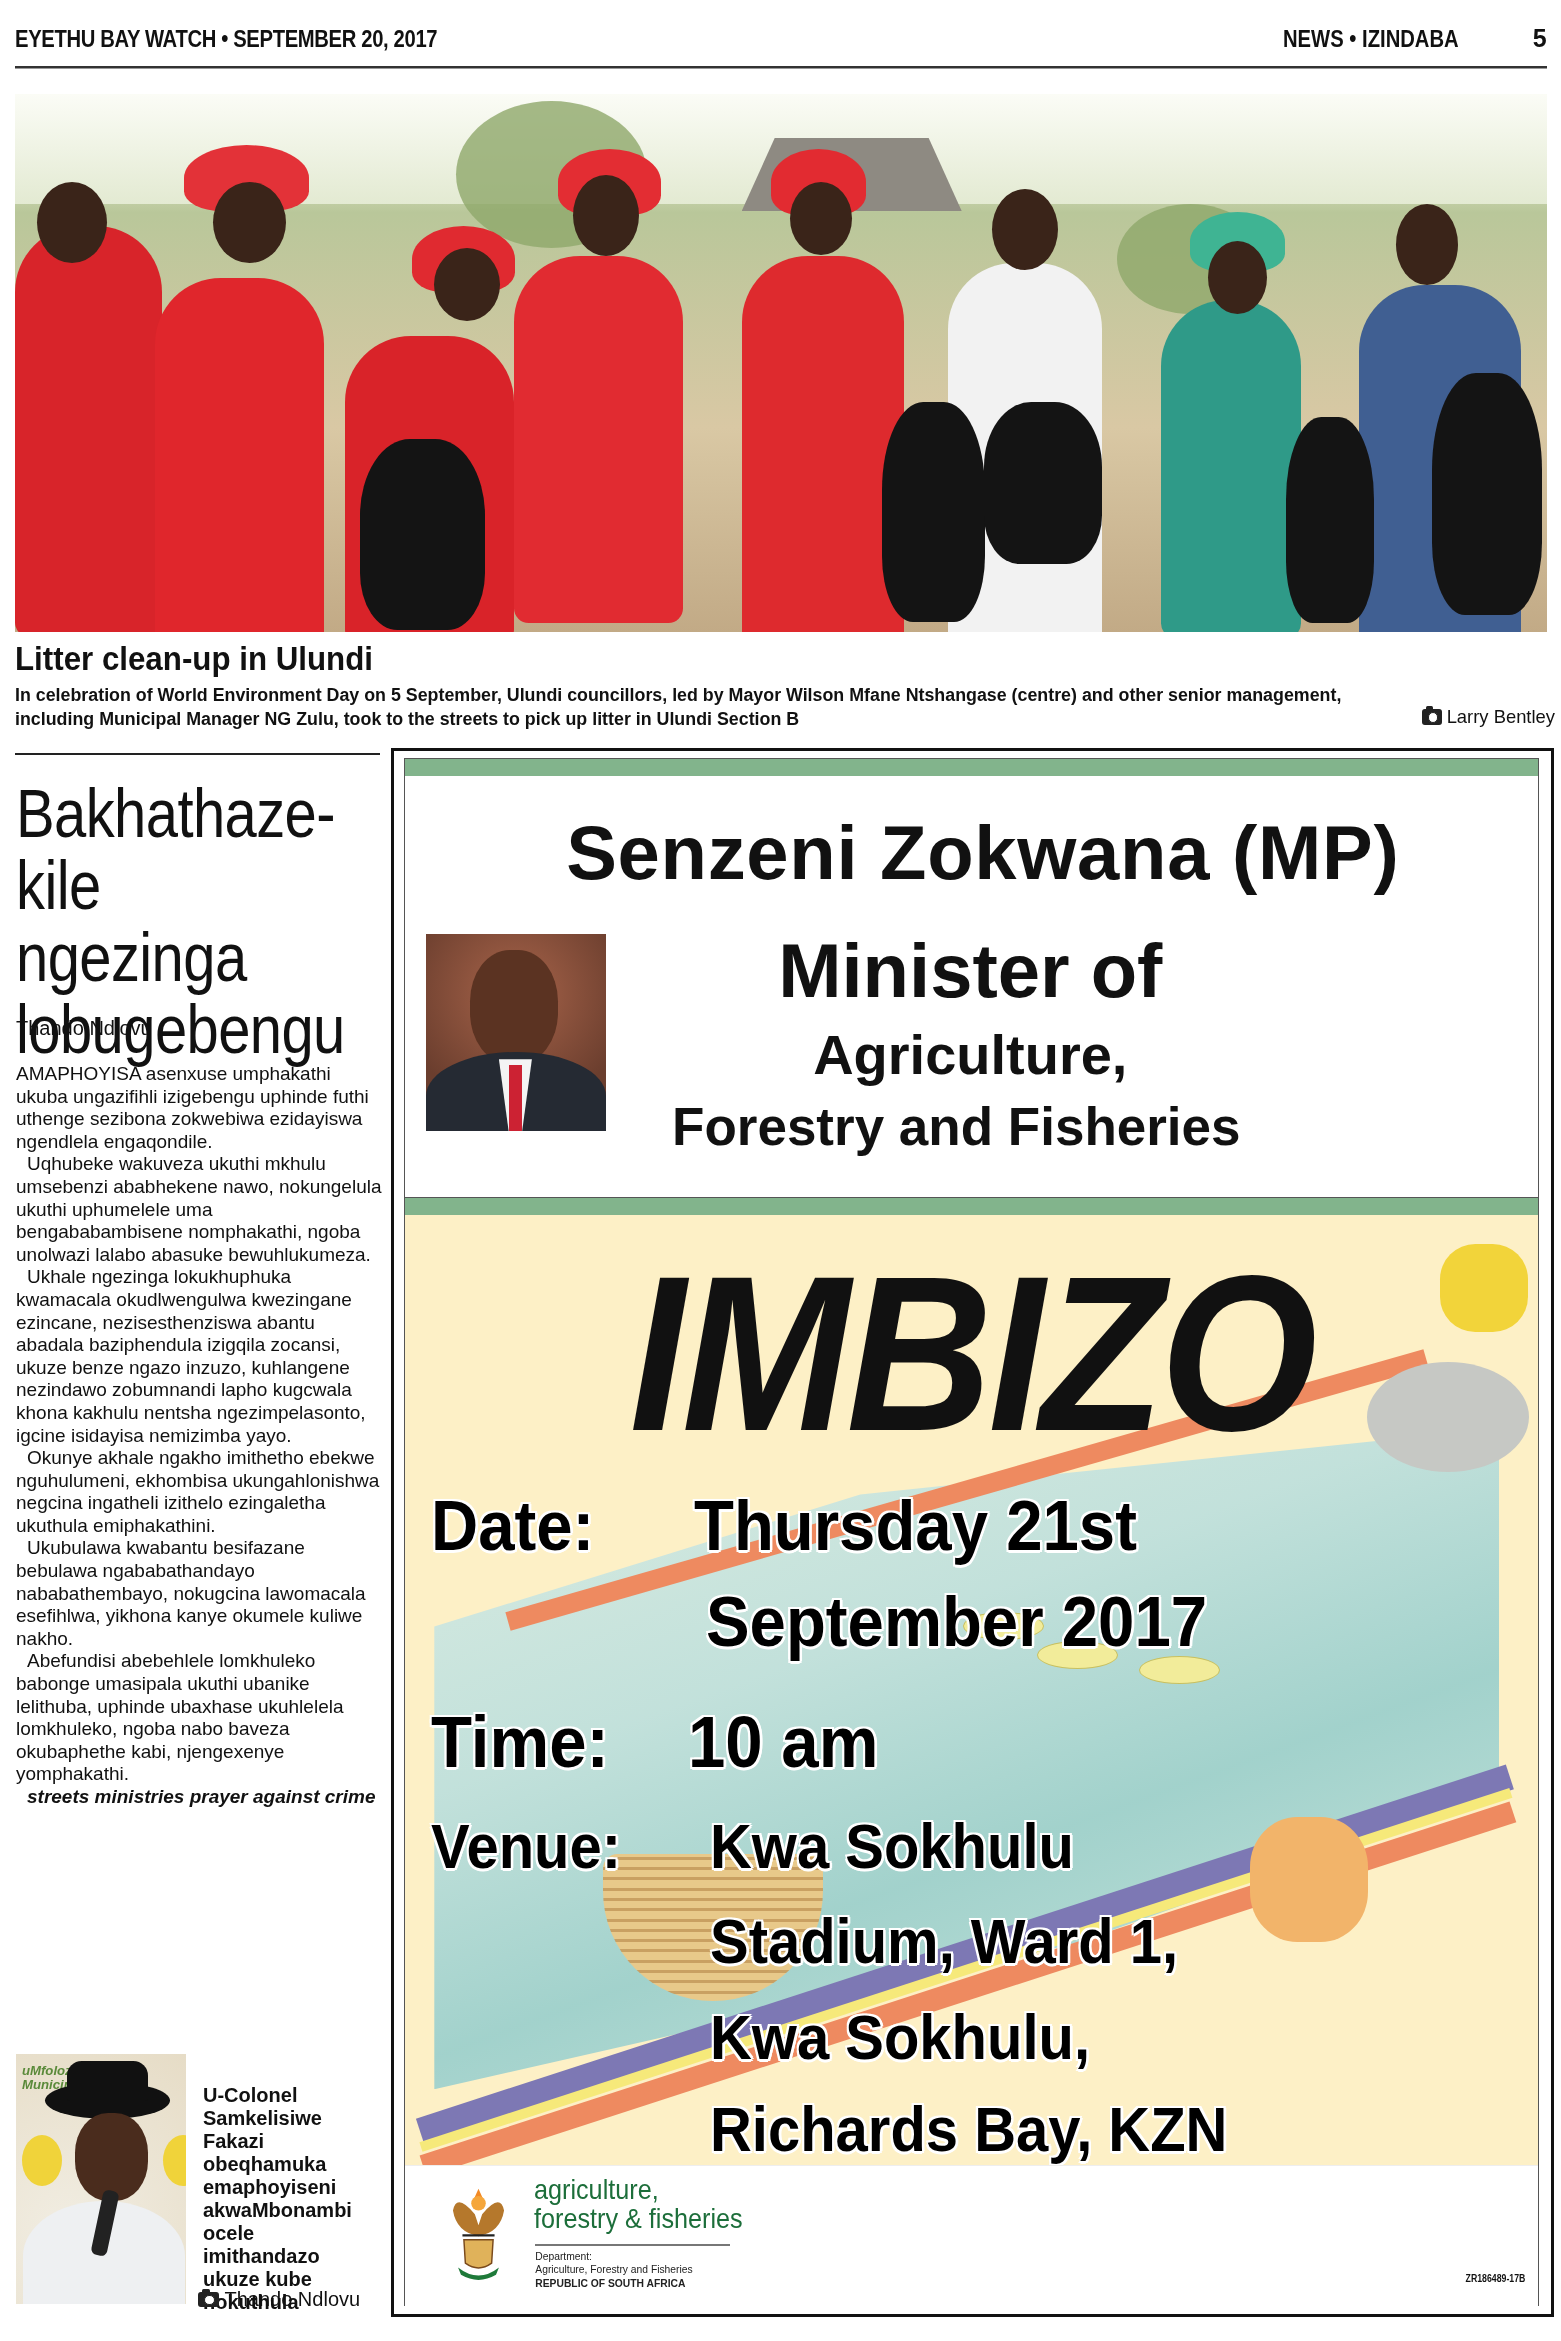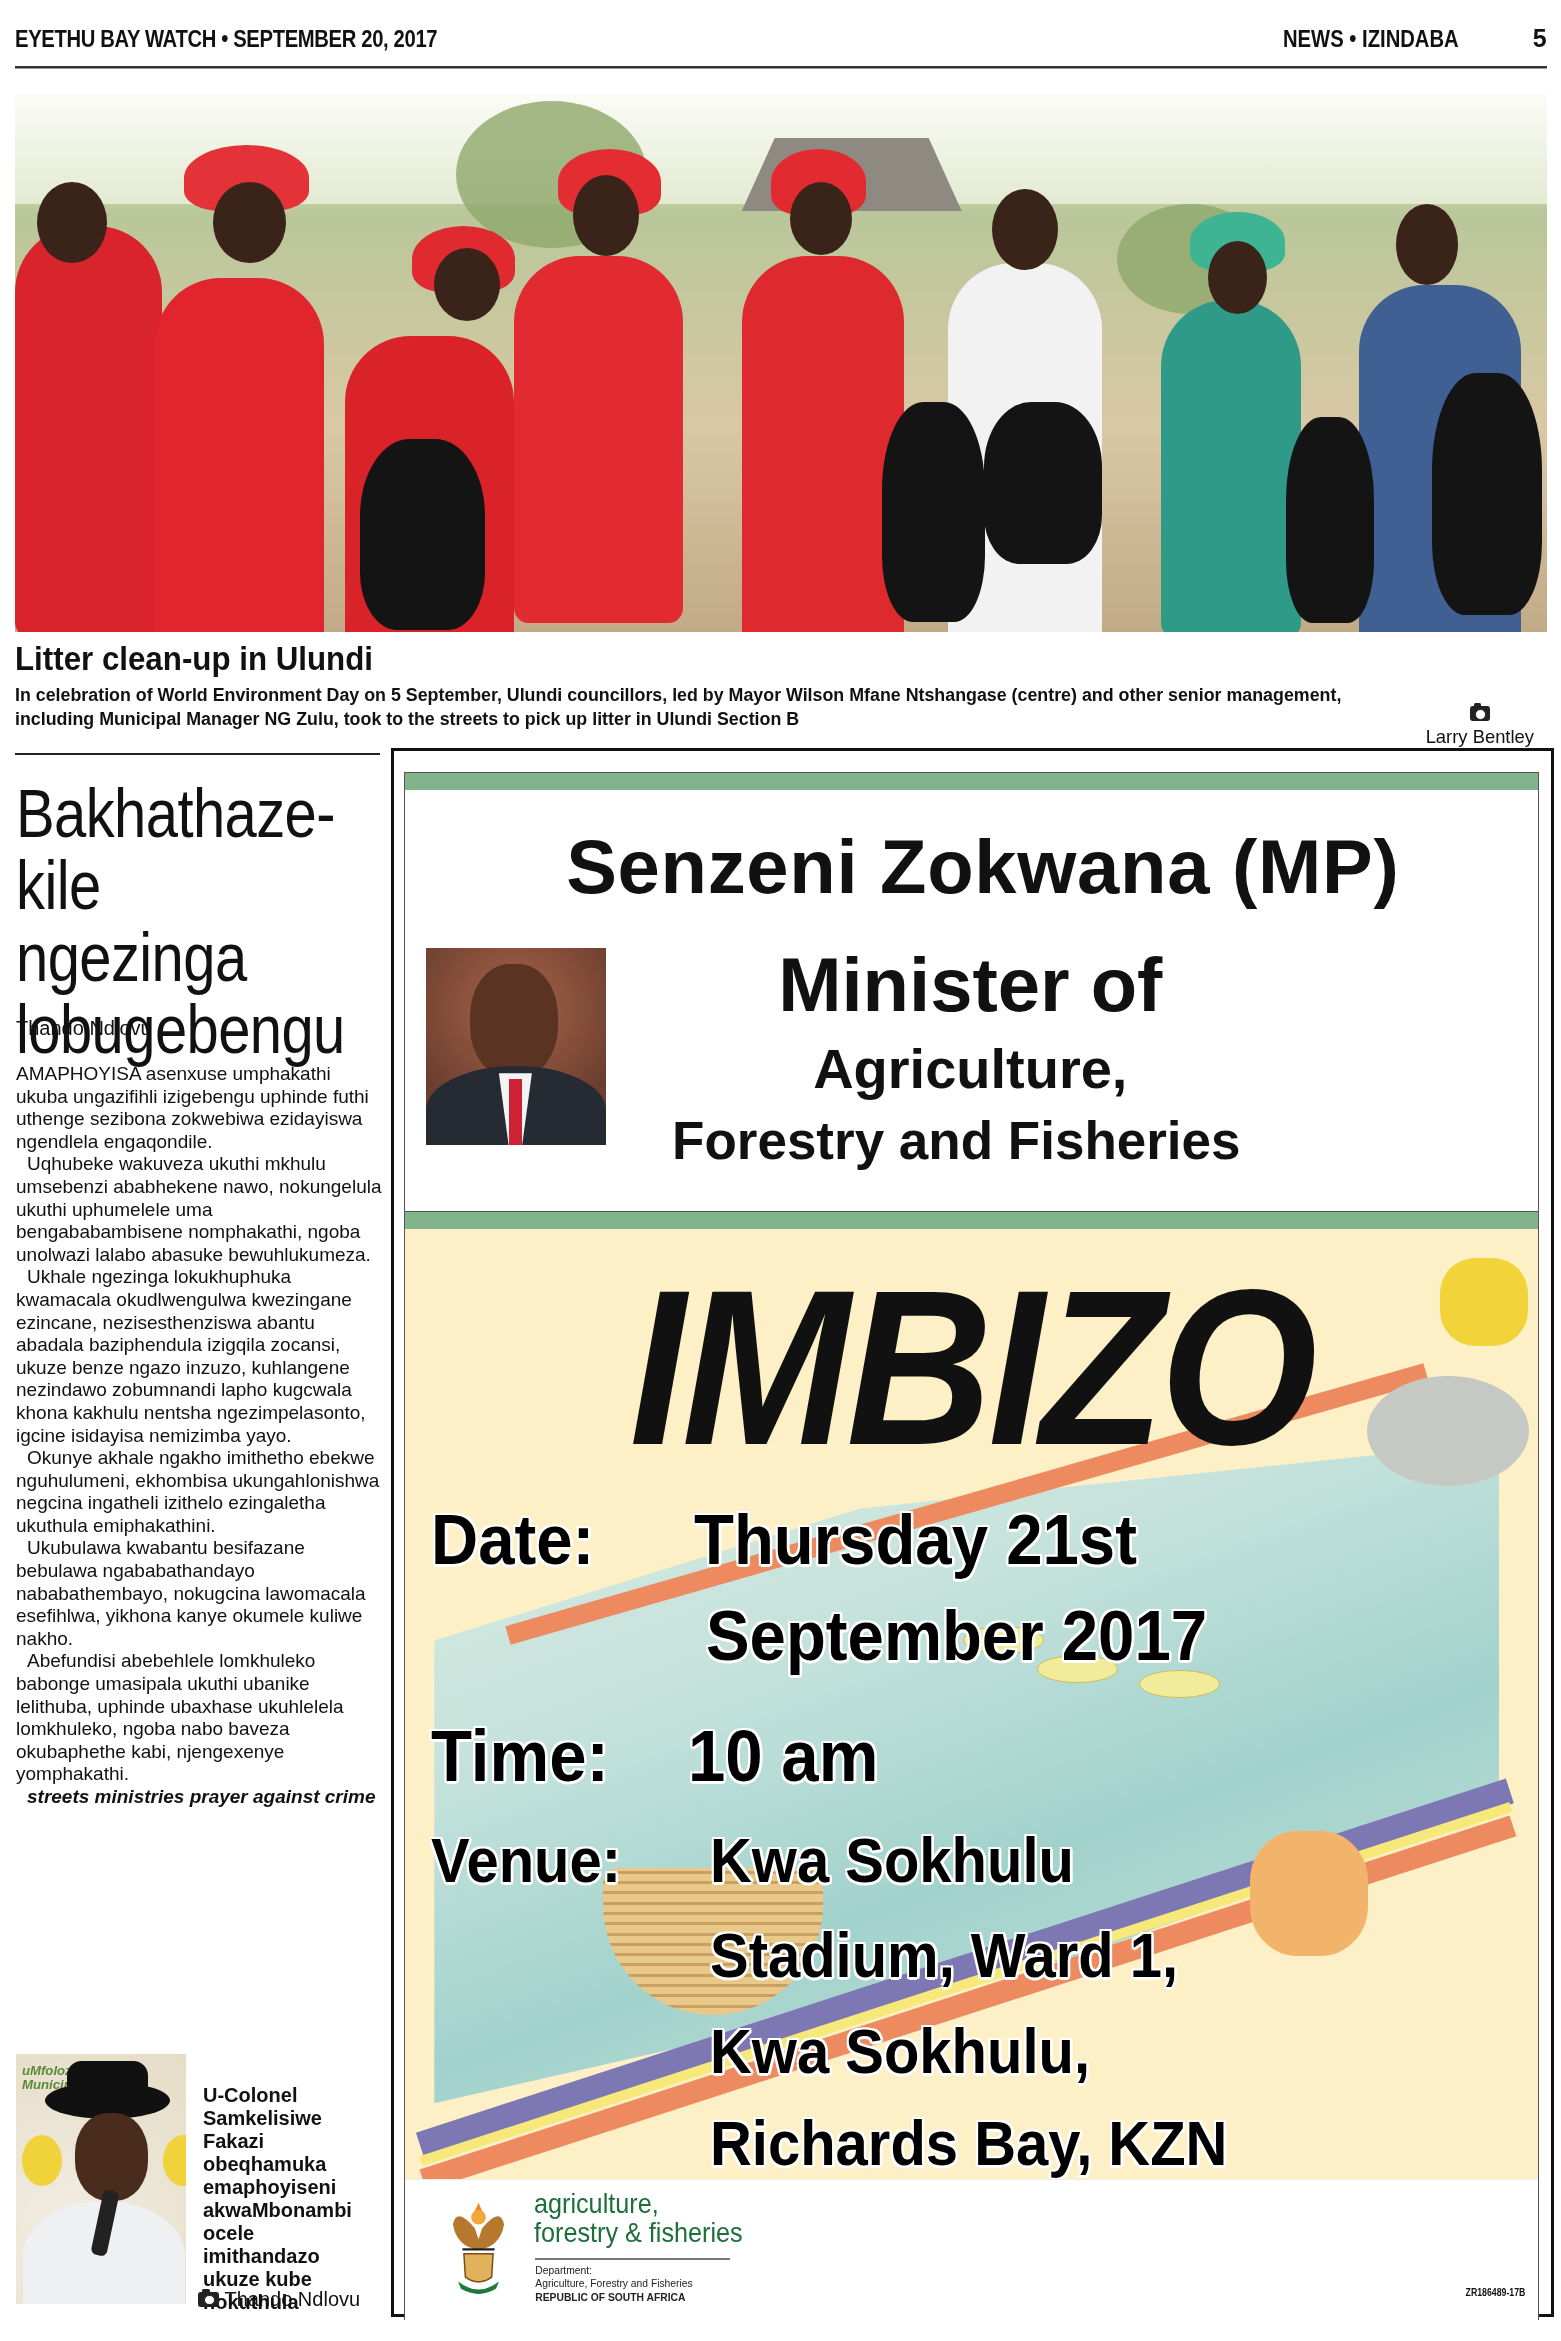--- a/index.html
+++ b/index.html
@@ -19,42 +19,42 @@
   .sky { position: absolute; left: 0; top: 0; width: 100%; height: 110px; background: linear-gradient(180deg,#fbfcf6,#e3ead2); }
   .tree { position: absolute; border-radius: 50%; background: #8fa86a; opacity: 0.8; }
   .person { position: absolute; border-radius: 66px 66px 14.7px 14.7px; }
   .head { position: absolute; border-radius: 50%; background: #3a2419; }
   .hat { position: absolute; border-radius: 50% 50% 30% 30%; }
   .bag { position: absolute; background: #141414; border-radius: 40% 40% 30% 30%; }
 
   
   .caption-title { position: absolute; left: 14.7px; top: 639px; font-weight: bold; font-size: 34px; transform: scaleX(0.92); transform-origin: left; }
   .caption-text { position: absolute; left: 14.7px; top: 683px; width: 1532px; font-weight: bold; font-size: 18px; line-height: 24px; transform: scaleX(0.99); transform-origin: left; }
-  .caption-credit { position: absolute; right: 27px; top: 706px; font-size: 18.4px; display: flex; align-items: center; gap: 4.4px; flex-direction: column; }
+  .caption-credit { position: absolute; right: 6px; top: 706px; font-size: 18.4px; display: flex; align-items: center; gap: 4.4px; }
   .camera { display: inline-block; width: 20.6px; height: 15.4px; background: #222; border-radius: 2.9px; position: relative; }
   .camera::before { content: ""; position: absolute; left: 5.9px; top: 2.9px; width: 8.8px; height: 8.8px; border-radius: 50%; background: #fff; border: 1.5px solid #222; }
   .camera::after { content: ""; position: absolute; left: 4.4px; top: -2.9px; width: 7.3px; height: 3.7px; background: #222; border-radius: 1.5px 1.5px 0 0; }
 
   
   .col-rule { position: absolute; left: 14.7px; top: 753px; width: 365px; height: 1.5px; background: #222; }
   .headline { position: absolute; left: 16px; top: 778px; width: 367px; font-size: 69px; line-height: 72px; letter-spacing: -0.7px; font-weight: normal; transform: scaleX(0.84); transform-origin: left; }
   .byline { position: absolute; left: 16px; top: 1017px; font-size: 20px; }
   .body-text { position: absolute; left: 16px; top: 1063px; width: 367px; font-size: 19px; line-height: 22.6px; }
   .body-text p { text-indent: 0; }
   .body-text p + p { text-indent: 11px; }
   .subhead { font-weight: bold; font-style: italic; text-indent: 11px; }
 
   .inset-photo { position: absolute; left: 16px; top: 2054px; width: 170px; height: 250px; overflow: hidden;
     background: radial-gradient(circle at 30% 70%, #f1ede2, #e6dcc6); }
   .inset-caption { position: absolute; left: 203px; top: 2084px; width: 169px; font-weight: bold; font-size: 20px; line-height: 23px; }
   .inset-credit { position: absolute; left: 198px; top: 2288px; font-size: 20px; display: flex; align-items: center; gap: 5.9px; }
 
   
   .ad { position: absolute; left: 391px; top: 748px; width: 1163px; height: 1569px; border: 3.7px solid #111; background: #fff; }
-  .ad-inner { position: absolute; left: 10.3px; top: 7.3px; width: 1135px; height: 1548px; border-left: 1.5px solid #555; border-right: 1.5px solid #555; margin-top: 14px; }
+  .ad-inner { position: absolute; left: 10.3px; top: 7.3px; width: 1135px; height: 1548px; border-left: 1.5px solid #555; border-right: 1.5px solid #555; }
   .green-bar { position: absolute; left: 0; width: 100%; height: 17.6px; background: #82b48c; border-top: 1.5px solid #555; }
   .ad-name { position: absolute; left: 0; top: 51px; width: 100%; text-align: center; font-weight: bold; font-size: 76px; letter-spacing: 0.7px; padding-left: 22px; }
   .minister-photo { position: absolute; left: 20.6px; top: 176px; width: 180px; height: 197px; overflow: hidden;
     background: radial-gradient(circle at 50% 30%, #a8644a, #6b3e2e 70%); }
   .ad-title1 { position: absolute; left: 198px; top: 169px; width: 734px; text-align: center; font-weight: bold; font-size: 76px; }
   .ad-title2 { position: absolute; left: 198px; top: 264px; width: 734px; text-align: center; font-weight: bold; font-size: 56px; }
   .ad-title3 { position: absolute; left: 184px; top: 338px; width: 734px; text-align: center; font-weight: bold; font-size: 53px; }
 
   .cream { position: absolute; left: 0; top: 457px; width: 100%; height: 950px; background: #fdf0c6; overflow: hidden; }
   .imbizo { position: absolute; left: 0; top: 0; width: 100%; text-align: center; font-family: "Liberation Sans", sans-serif; font-weight: bold; font-style: italic; font-size: 220px; letter-spacing: -4.4px; transform: scaleX(0.92); line-height: 220px; }

